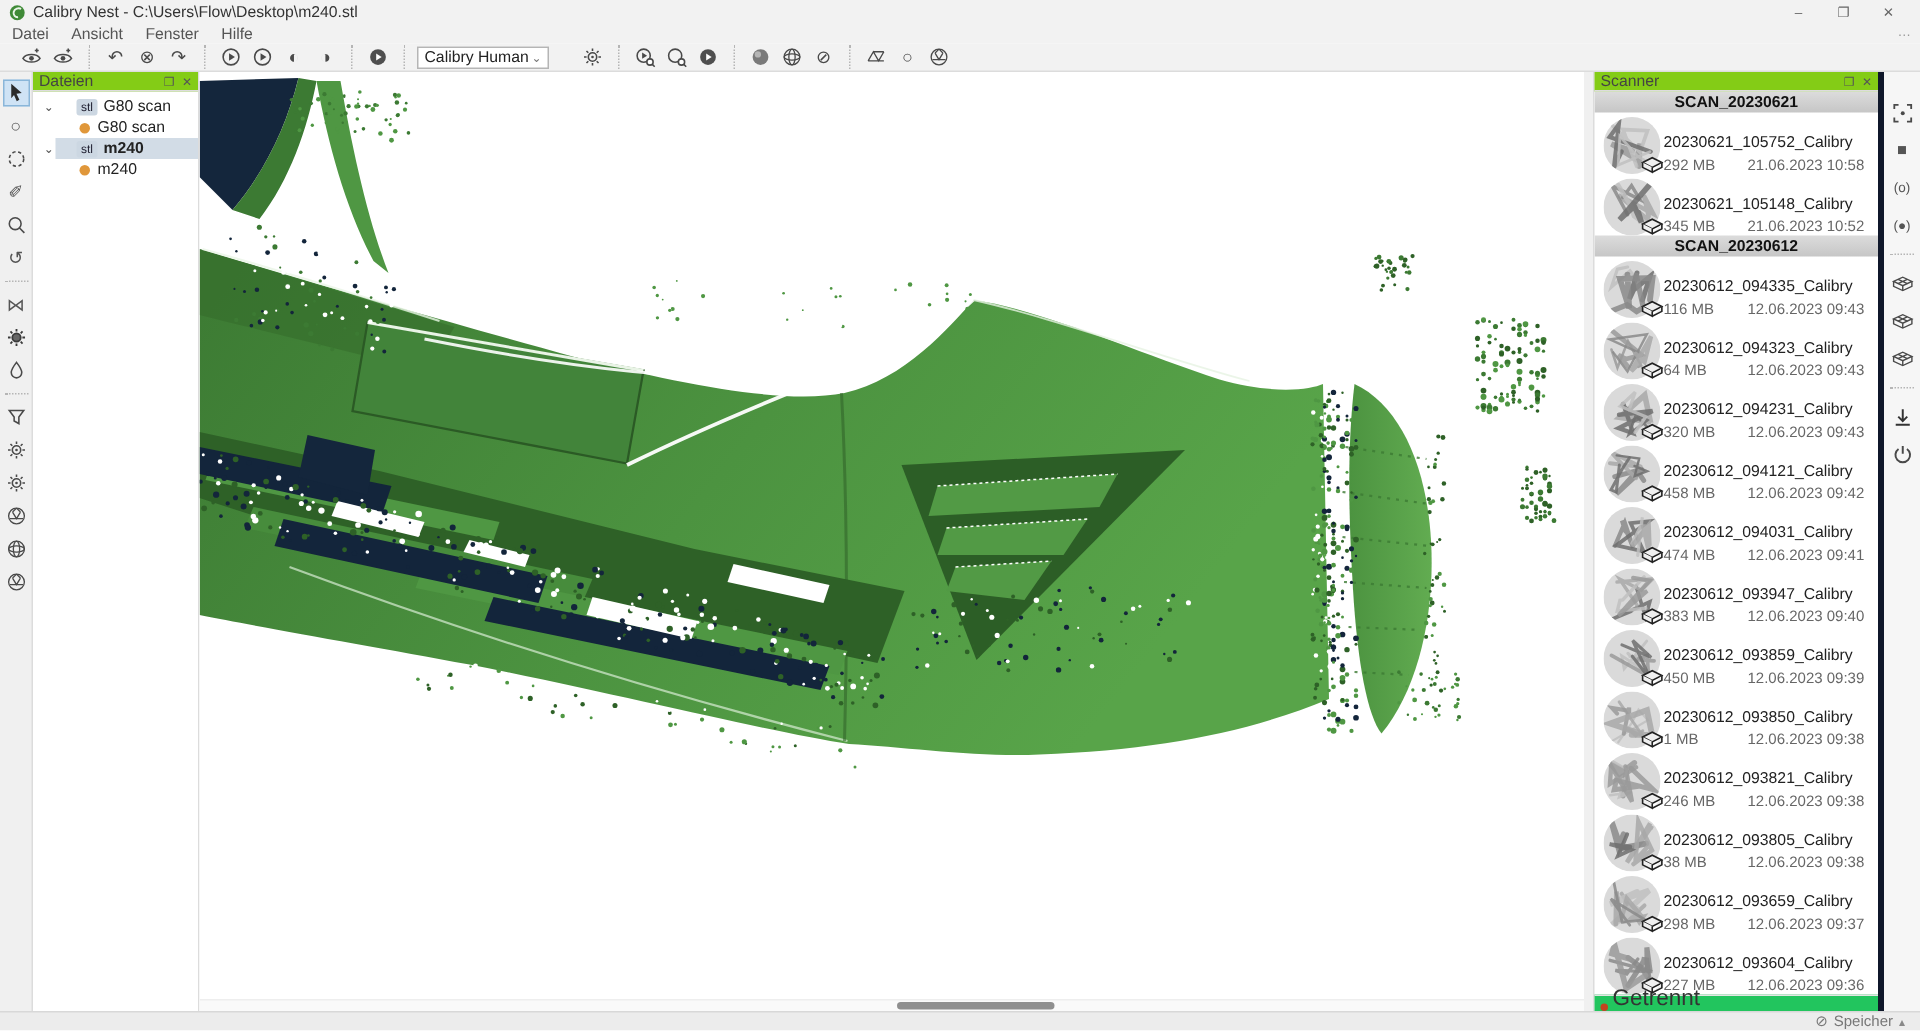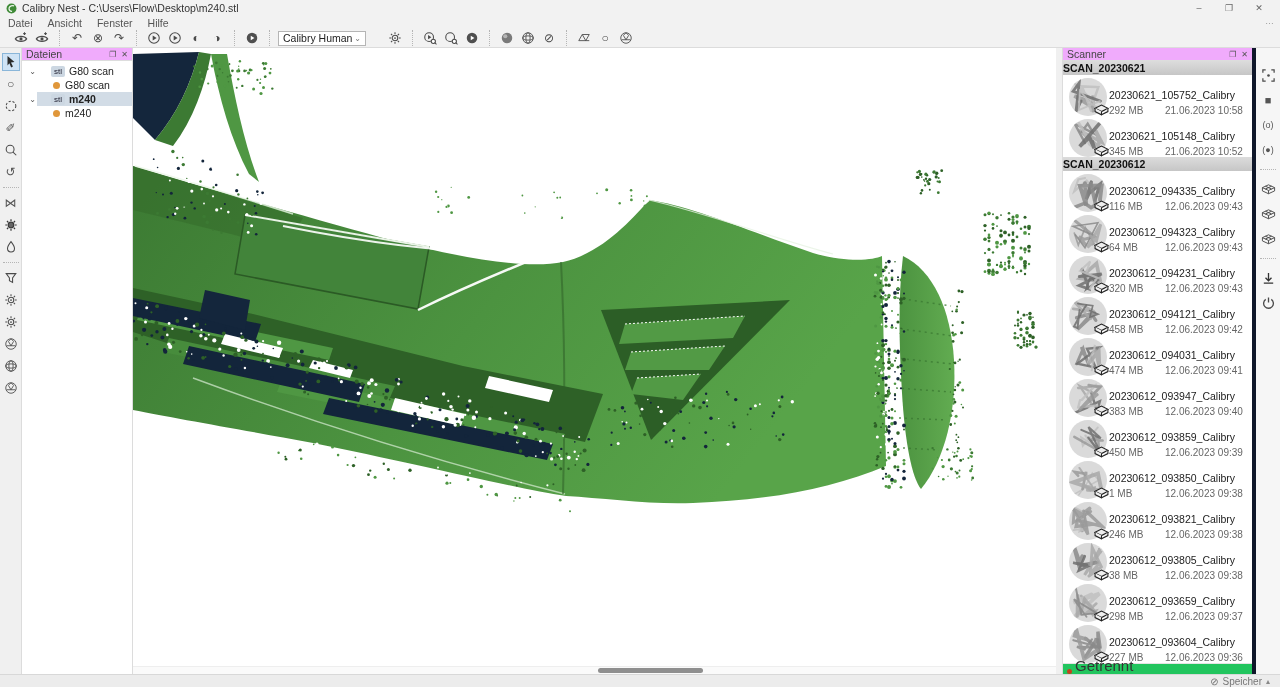--- a/index.html
+++ b/index.html
@@ -28,21 +28,21 @@
   .preset-select .chev{margin-left:auto;color:#777;font-size:8px}
 
   
   .toolcol{position:absolute;left:0;top:48px;width:22px;bottom:13px;background:#f0f0f0;border-right:1px solid #dcdcdc;display:flex;flex-direction:column;align-items:center;padding-top:5px;gap:4px}
   .tool-btn{width:18px;height:18px;display:flex;align-items:center;justify-content:center;color:#555;font-size:12px;border:1px solid transparent}
   .tool-btn svg{width:14px;height:14px}
   .tool-btn.selected{background:#cfe3f5;border-color:#8ab6d9}
   .tool-sep{width:16px;border-top:1px dotted #b5b5b5;margin:2px 0}
 
   
-  .panel-header{height:13px;background:#f0abfc;border-bottom:1px solid #ddd;display:flex;align-items:center;padding:0 4px;font-size:10.5px;color:#444}
+  .panel-header{height:13px;background:#84cc16;border-bottom:1px solid #ddd;display:flex;align-items:center;padding:0 4px;font-size:10.5px;color:#444}
   .panel-header .ph-icons{margin-left:auto;display:flex;gap:5px;color:#555;font-size:8px}
   .ph-icon{cursor:default}
 
   
   .files-panel{position:absolute;left:22px;top:48px;width:111px;bottom:13px;background:#fff;border-right:1px solid #dcdcdc}
   .tree{padding-top:3px}
   .tree-row{height:14px;display:flex;align-items:center;font-size:10.5px;color:#222}
   .tree-row .chev{width:9px;margin-left:6px;color:#555;font-size:8px;text-align:center}
   .row-body{display:flex;align-items:center;flex:1;height:14px;gap:4px;padding-left:14px}
   .row-body.selected{background:#d2dce6}
@@ -54,21 +54,21 @@
   .viewport{position:absolute;left:133px;top:48px;width:923px;bottom:13px;background:#fff;overflow:hidden}
   .viewport svg.model{position:absolute;left:0;top:0}
   .hscroll{position:absolute;left:0;right:0;bottom:0;height:8px;background:#fafafa;border-top:1px solid #eee}
   .hscroll .thumb{position:absolute;left:465px;top:1px;width:105px;height:5px;background:#8f8f8f;border-radius:3px}
 
   .splitter{position:absolute;left:1056px;width:6px;top:48px;bottom:13px;background:#f0f0f0}
 
   
   .scanner-panel{position:absolute;left:1062px;width:194px;top:48px;bottom:13px;background:#fff;border-left:1px solid #dcdcdc;border-right:4px solid #0f172a}
   .scan-list{position:absolute;left:0;right:0;top:13px;bottom:11px;overflow:hidden}
-  .scan-group-header{height:14px;background:linear-gradient(#dcdcdc,#c6c6c6);font-weight:bold;font-size:10.5px;color:#111;text-align:left;line-height:14px}
+  .scan-group-header{height:14px;background:linear-gradient(#dcdcdc,#c6c6c6);font-weight:bold;font-size:10.5px;color:#111;text-align:center;line-height:14px}
   .scan-item{height:41px;display:flex;align-items:flex-end;padding:0 6px;gap:2px}
   .thumb{width:38px;height:38px;position:relative;flex:none}
   .thumb .badge{position:absolute;right:-2px;bottom:0;width:15px;height:13px}
   .scan-info{min-width:0}
   .scan-name{font-size:10.5px;color:#222;margin-bottom:4px;white-space:nowrap}
   .scan-meta{font-size:10px;color:#666;display:flex}
   .scan-size{width:56px}
   .scan-status{position:absolute;left:0;right:0;bottom:0;height:11px;background:#22c55e;border-top:1px solid #e4e4e4;display:flex;align-items:flex-end;gap:3px;padding-left:4px;font-size:15px;color:#333}
   .status-dot{width:5px;height:5px;border-radius:50%;background:#c3441f}
 

